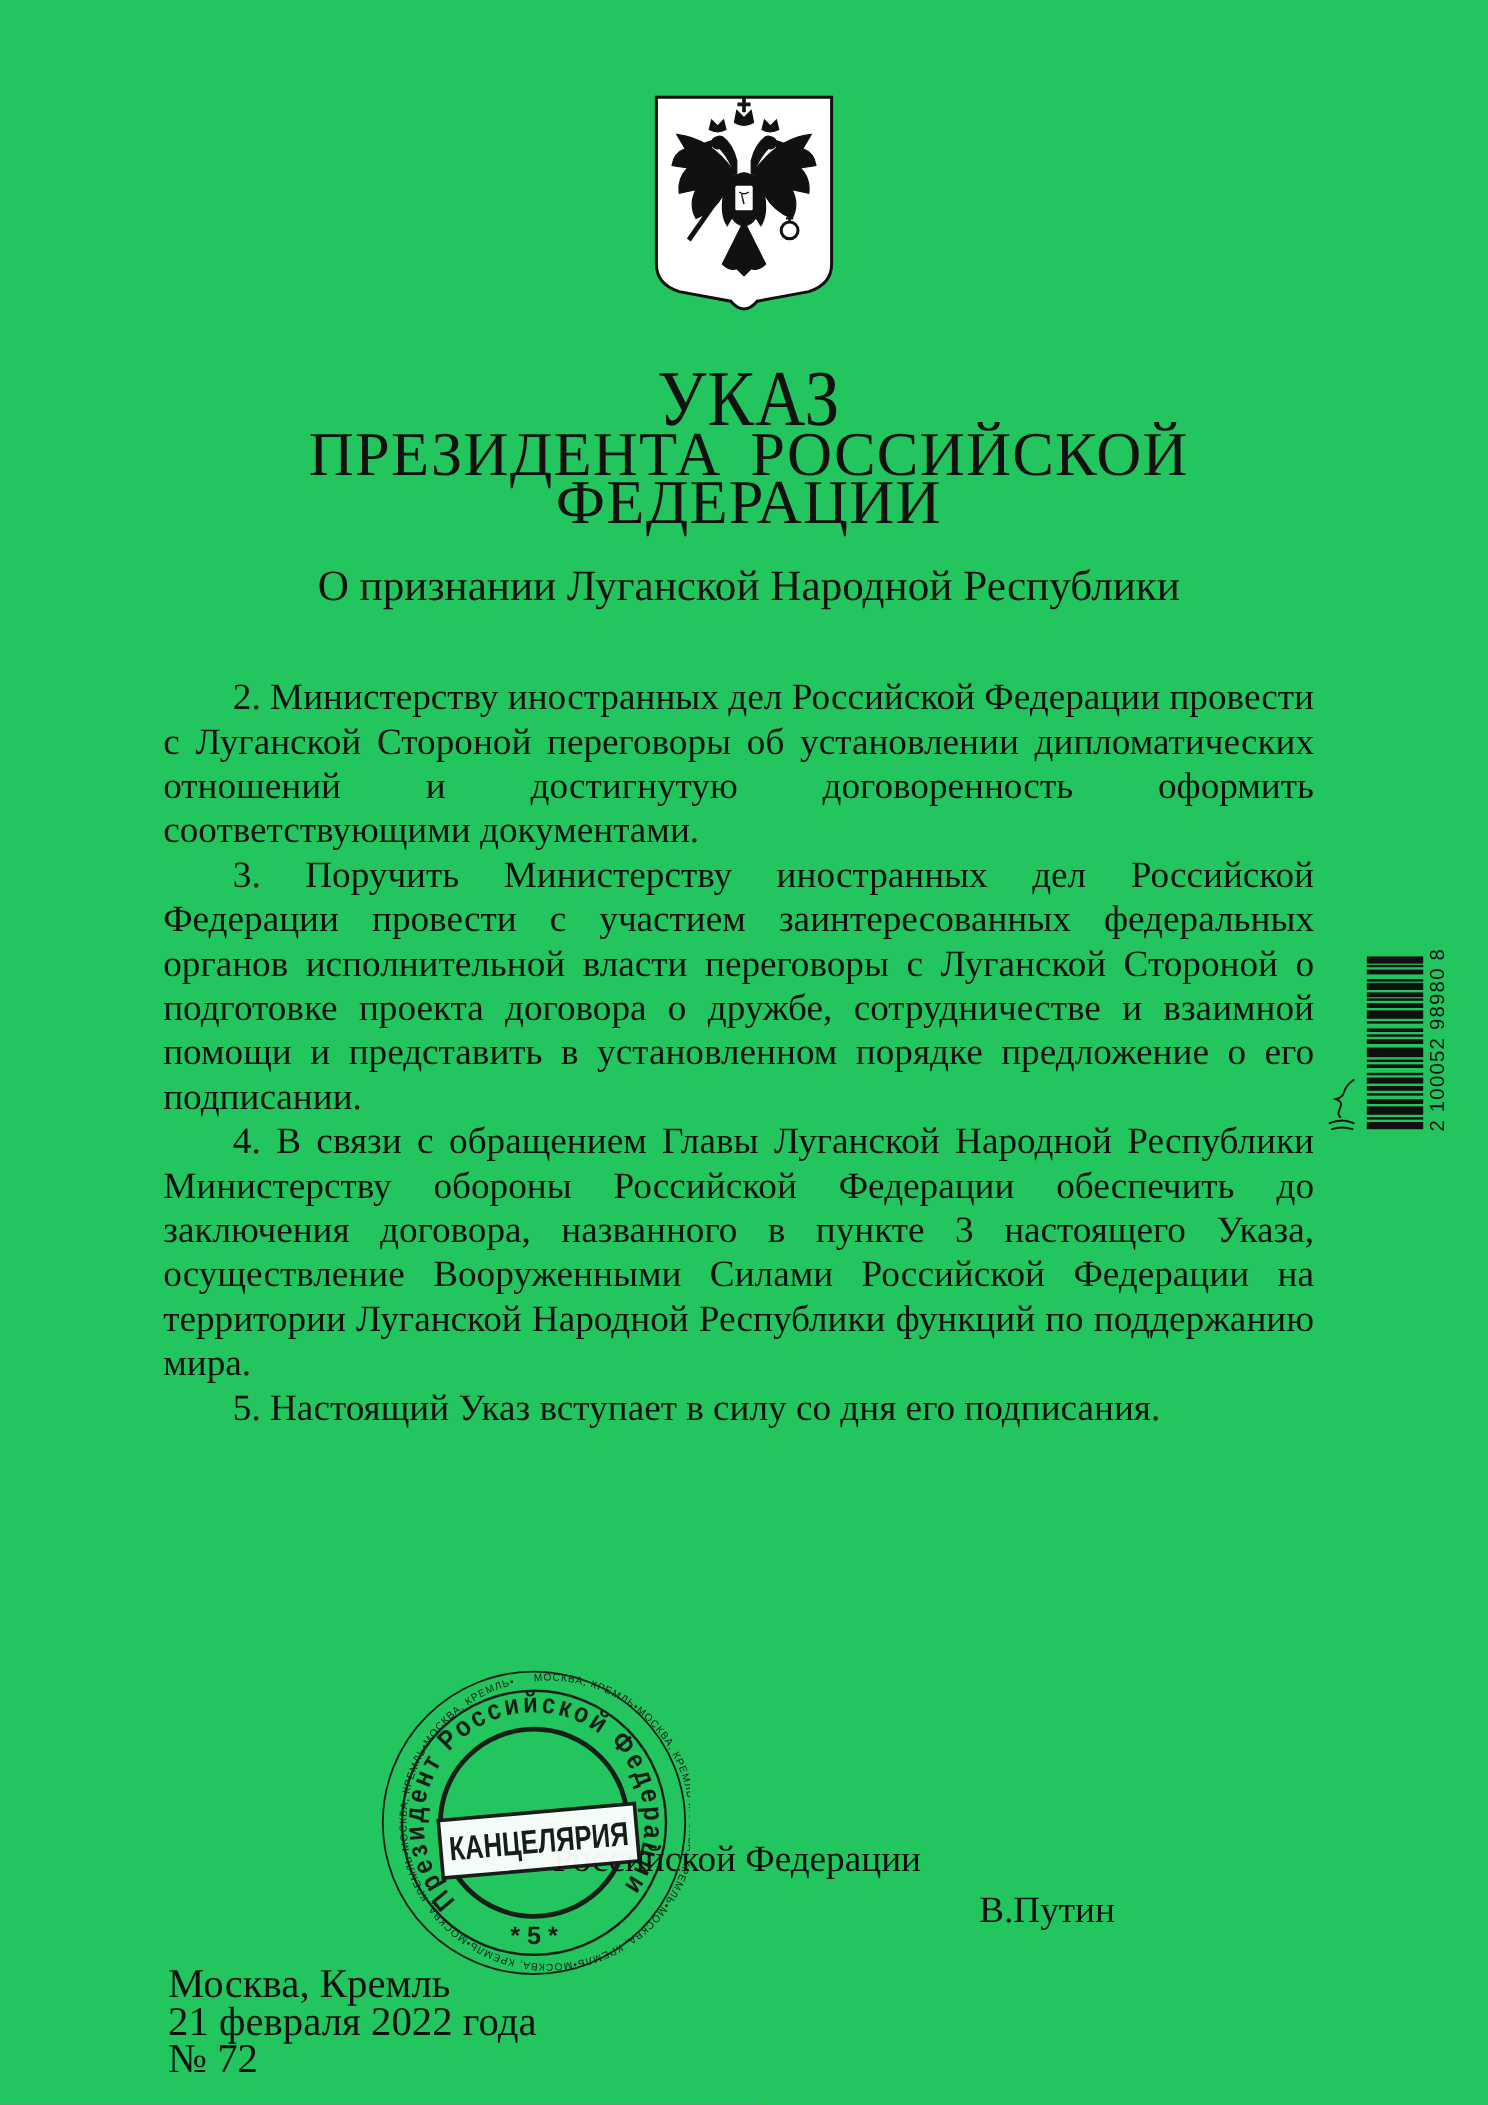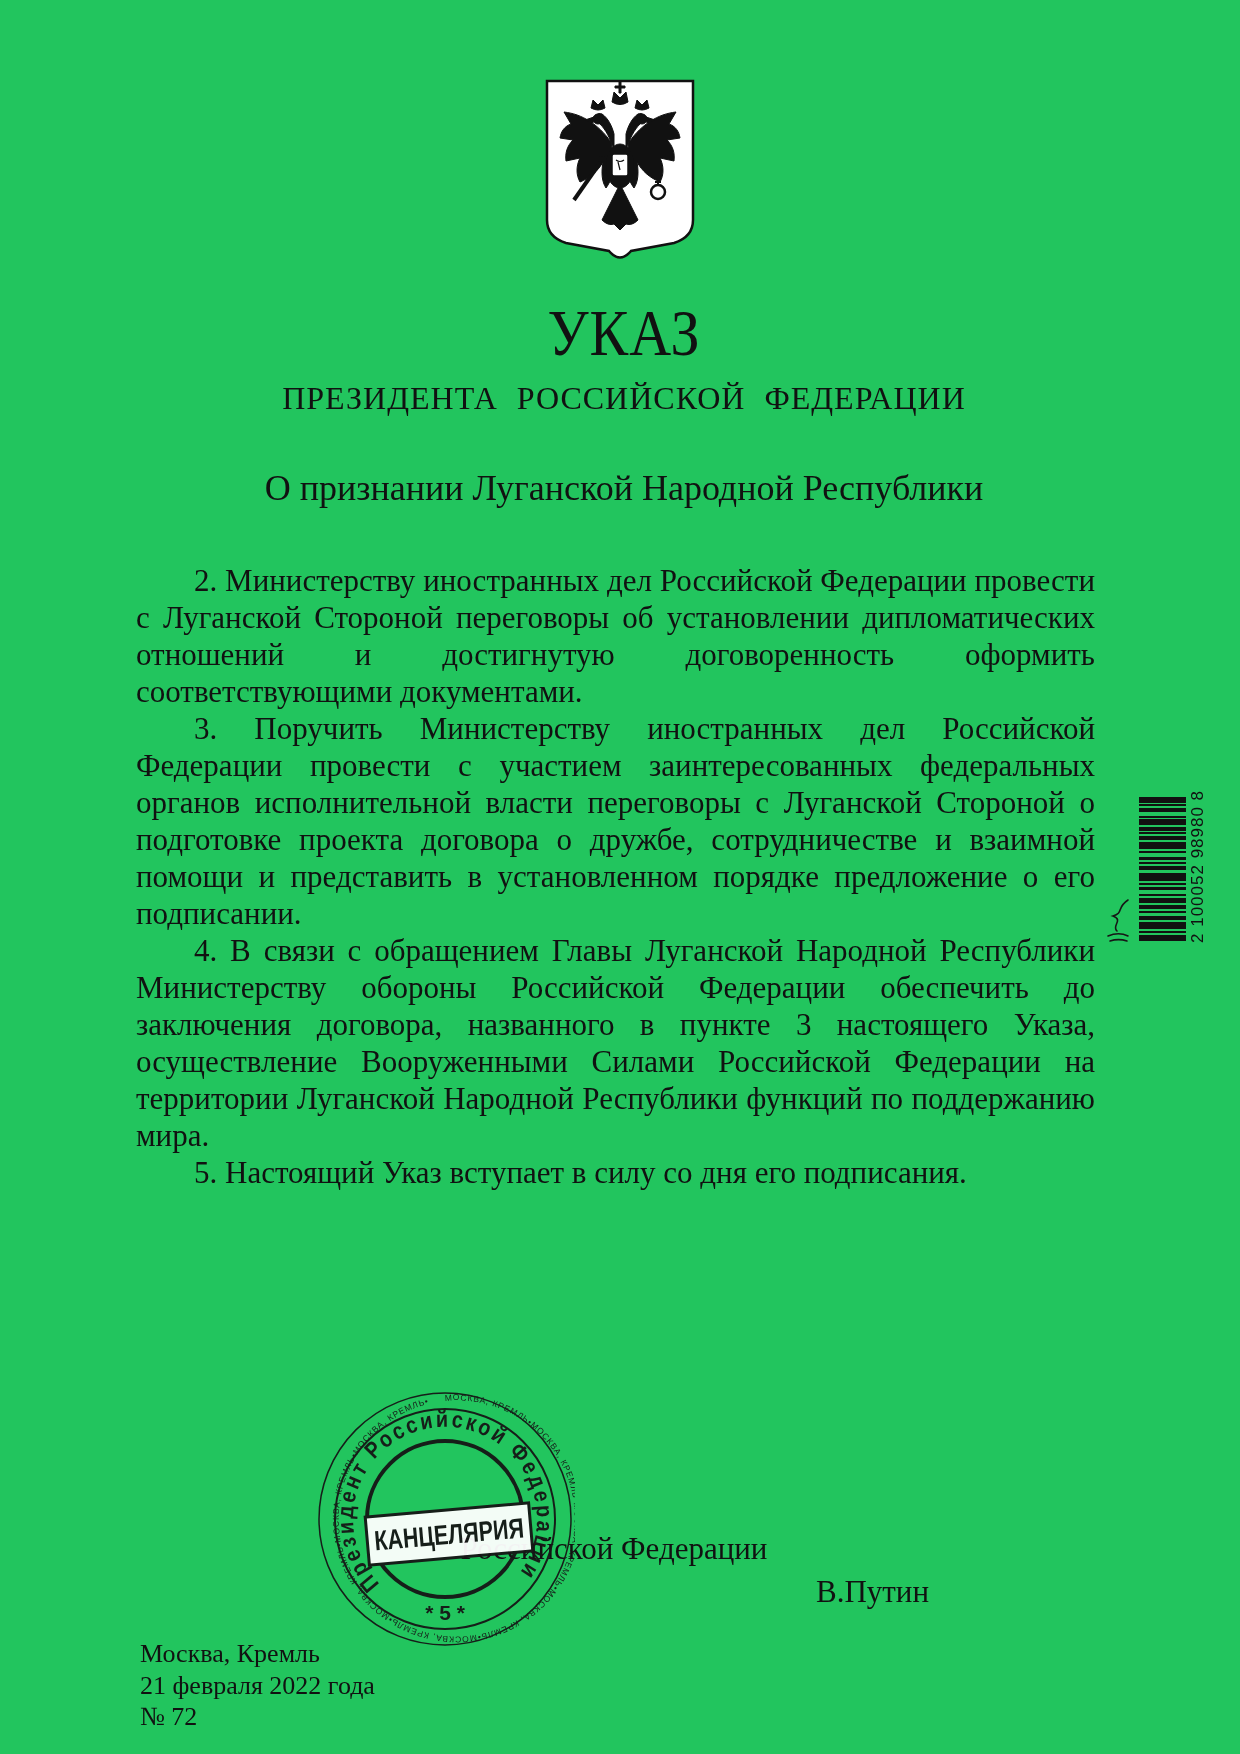--- a/index.html
+++ b/index.html
@@ -8,33 +8,33 @@
     background:#22c55e;color:#111;
     font-family:"Liberation Serif","DejaVu Serif",serif;
     overflow:hidden;
   }
   .abs{position:absolute;}
   
   #emblem{left:540px;top:74px;width:160px;height:192px;}
   #decree-title{left:136px;top:300px;width:976px;text-align:center;
     font-size:66px;line-height:66px;letter-spacing:1px;
     transform:scaleX(.88);transform-origin:50% 50%;}
-  #decree-issuer{left:136px;top:378px;width:976px;text-align:center;
-    font-size:32px;line-height:40px;letter-spacing:1px;word-spacing:10px;}
+  #decree-issuer{left:136px;top:360px;width:976px;text-align:center;
+    font-size:52px;line-height:40px;letter-spacing:1px;word-spacing:10px;}
   #decree-subject{left:136px;top:470px;width:976px;text-align:center;
     font-size:36px;line-height:36px;font-weight:normal;}
   
   #body-text{left:136px;top:562px;width:959px;font-size:31px;line-height:37px;}
   #body-text p{margin:0;text-align:justify;text-indent:58px;hyphens:none;}
   
   #signature-block{left:458px;top:1527px;width:312px;text-align:center;
     font-size:31px;line-height:43px;}
   #signature-name{left:816px;top:1570px;font-size:31px;line-height:43px;}
   
-  #footer-block{left:140px;top:1638px;font-size:26px;line-height:31.5px;}
+  #footer-block{left:140px;top:1638px;font-size:34px;line-height:31.5px;}
   
   #stamp{left:315px;top:1389px;width:260px;height:260px;opacity:.95;}
   #stamp text{font-family:"Liberation Sans","DejaVu Sans",sans-serif;fill:#161616;}
   
   #barcode{left:1139px;top:797px;width:47px;height:146px;display:flex;
     flex-direction:column;justify-content:space-between;}
   #barcode .bar{width:100%;background:#111;}
   #barcode-number{left:1188px;top:943px;width:150px;height:22px;
     transform:rotate(-90deg);transform-origin:0 0;
     font-family:"Liberation Sans","DejaVu Sans",sans-serif;

